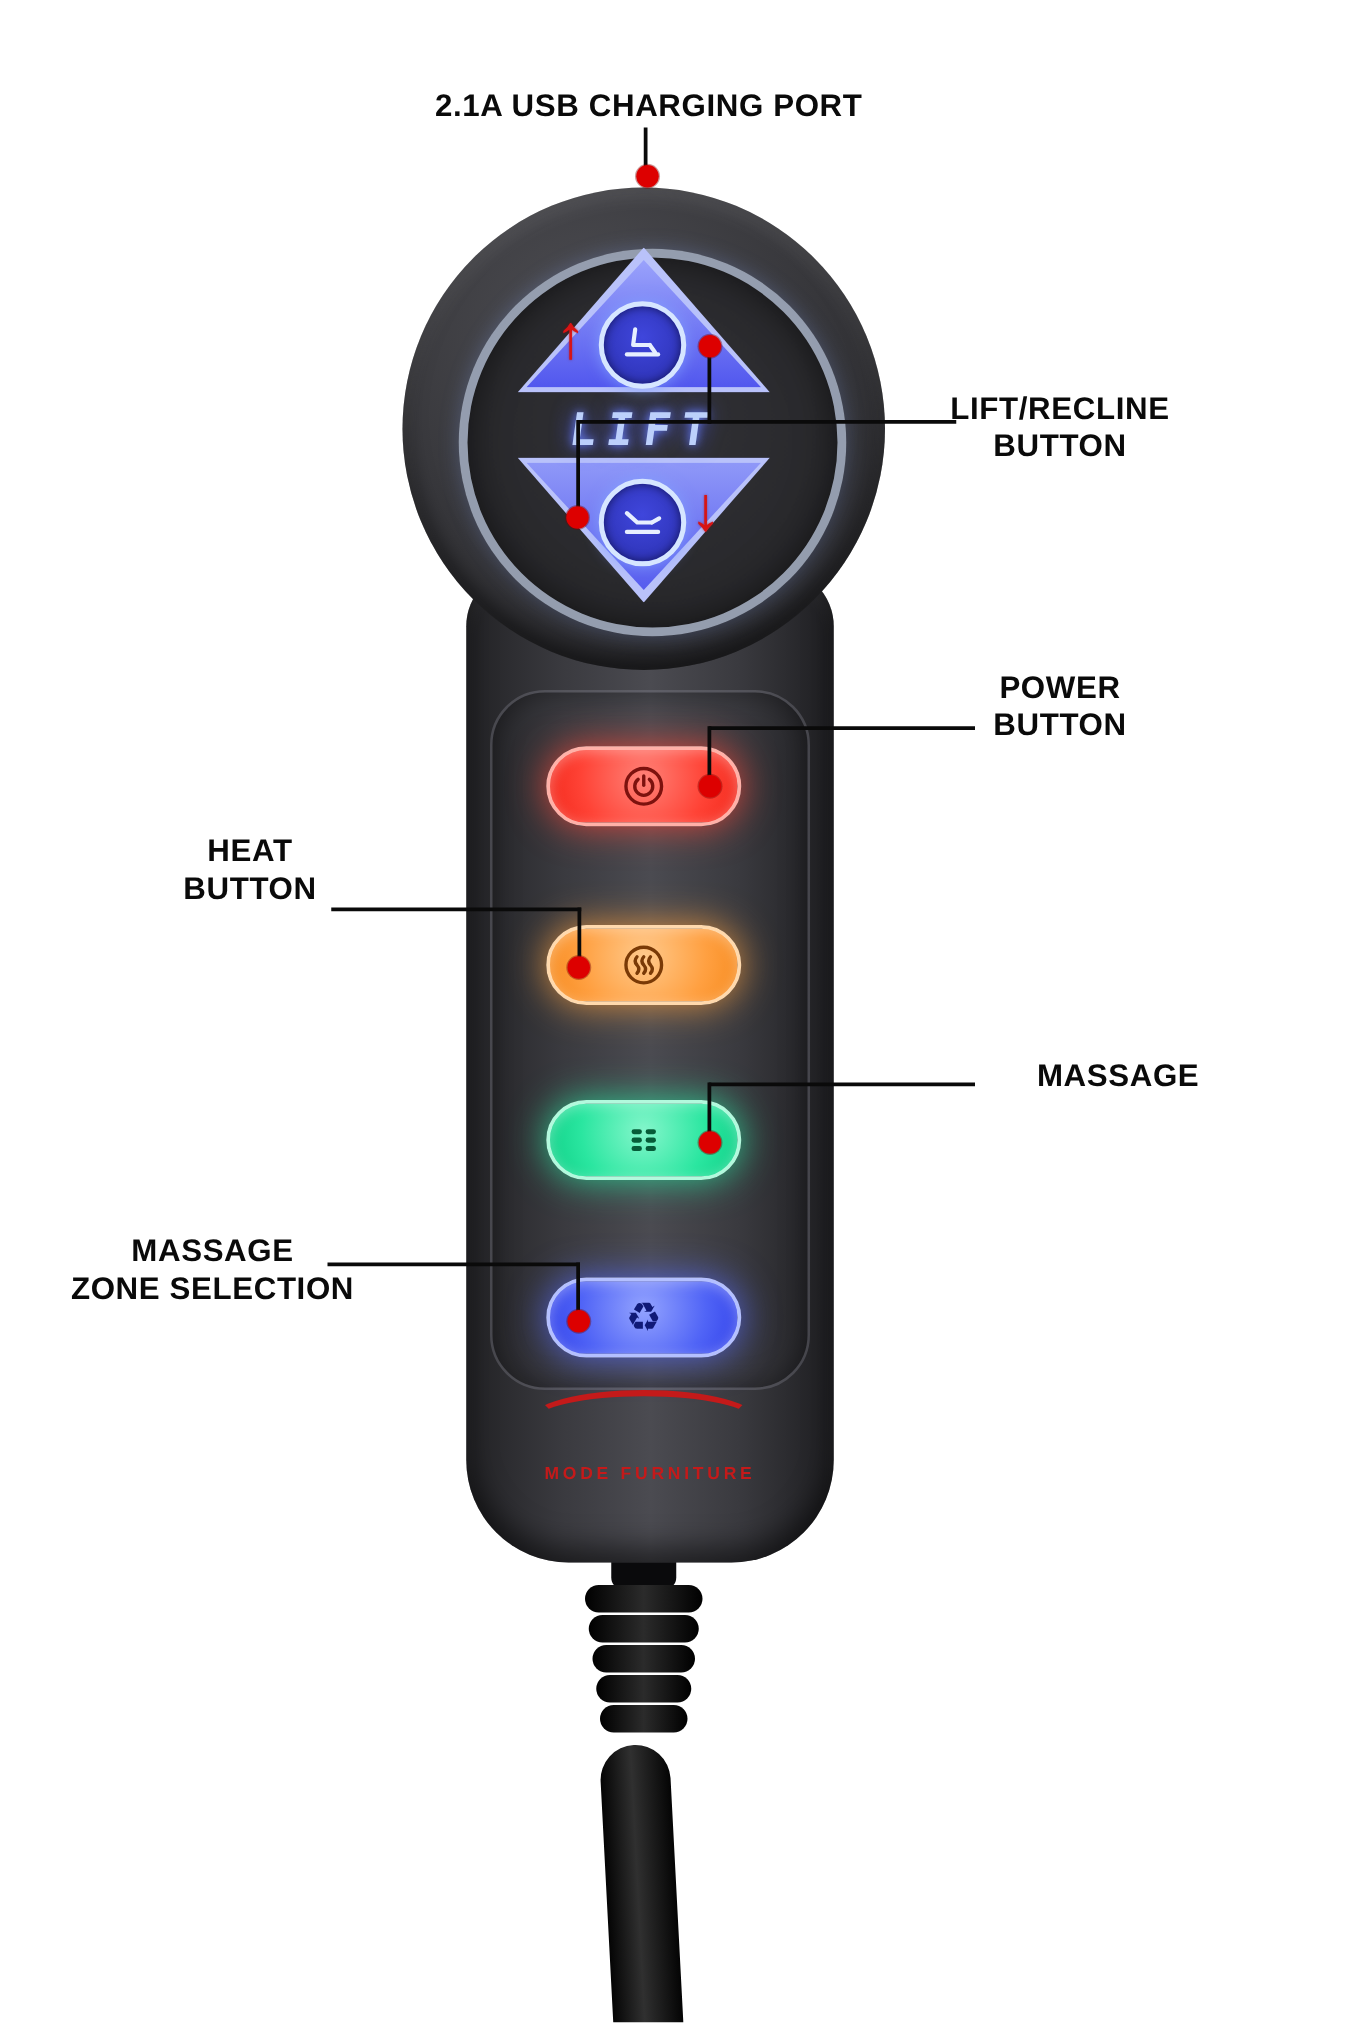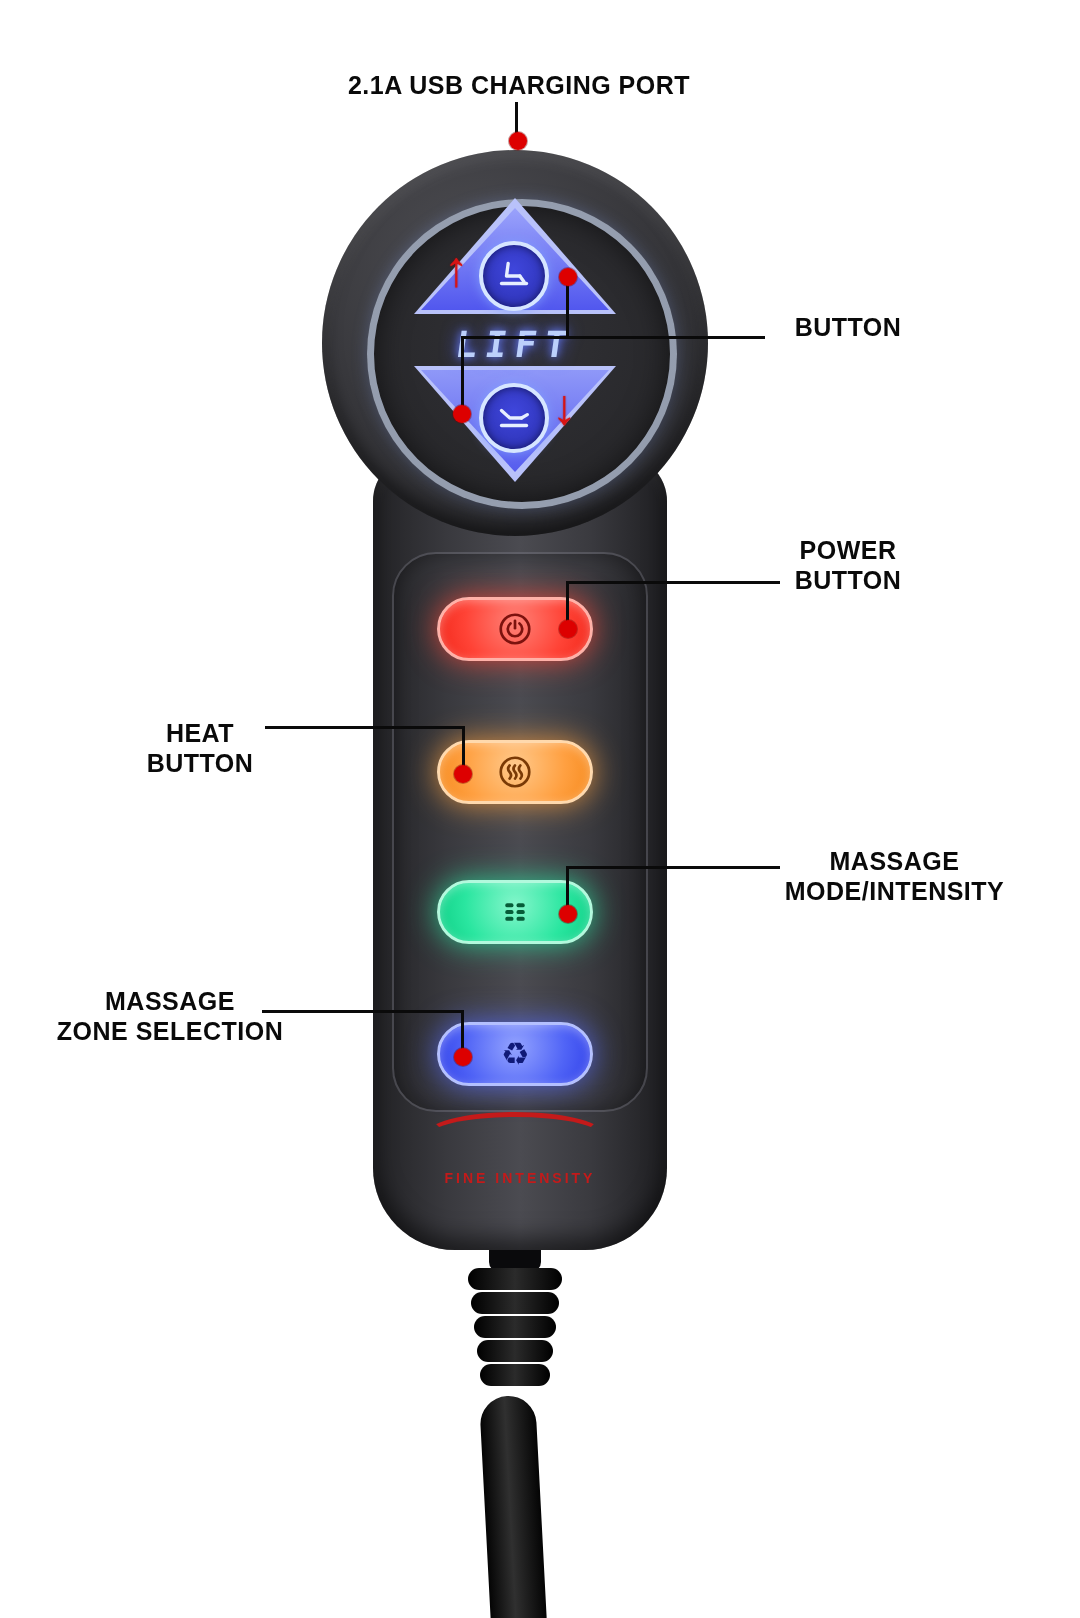--- a/index.html
+++ b/index.html
@@ -190,21 +190,21 @@
         <rect x="13" y="15.2" width="5.5" height="2.7" rx="1.3"></rect>
       </svg>
     </span>
   </div>
 
   <div class="pill pill-zone">
     <span class="zone-glyph">♻</span>
   </div>
 
   <div class="logo-arc"></div>
-  <div class="logo-tagline">FINE INTENSITY</div>
+  <div class="logo-tagline">MODE FURNITURE</div>
 
   <div class="remote-head"></div>
   <div class="head-face"></div>
 
   <div class="tri tri-up-outer"></div>
   <div class="tri tri-up-inner"></div>
   <div class="tri tri-down-outer"></div>
   <div class="tri tri-down-inner"></div>
 
   <div class="tri-circle circle-up">
@@ -224,47 +224,47 @@
 
   <div class="red-arrow arrow-up">↑</div>
   <div class="red-arrow arrow-down">↓</div>
   <div class="lift-text">LIFT</div>
 
   <div class="ann" style="left:269px;top:70px;width:500px;">2.1A USB CHARGING PORT</div>
   <div class="line" style="left:515px;top:102px;width:3px;height:32px;"></div>
   <div class="dot" style="left:509px;top:132px;"></div>
 
   <div class="ann" style="left:728px;top:312px;width:240px;">
+    <div>LIFT/RECLINE</div>
     <div>BUTTON</div>
   </div>
   <div class="line" style="left:462px;top:336px;width:303px;height:3px;"></div>
   <div class="line" style="left:566px;top:277px;width:3px;height:62px;"></div>
   <div class="line" style="left:461px;top:336px;width:3px;height:80px;"></div>
   <div class="dot" style="left:559px;top:268px;"></div>
   <div class="dot" style="left:453px;top:405px;"></div>
 
   <div class="ann" style="left:748px;top:535px;width:200px;">
     <div>POWER</div>
     <div>BUTTON</div>
   </div>
   <div class="line" style="left:567px;top:581px;width:213px;height:3px;"></div>
   <div class="line" style="left:566px;top:581px;width:3px;height:48px;"></div>
   <div class="dot" style="left:559px;top:620px;"></div>
 
-  <div class="ann" style="left:100px;top:718px;width:200px;">
+  <div class="ann" style="left:100px;top:666px;width:200px;">
     <div>HEAT</div>
     <div>BUTTON</div>
   </div>
   <div class="line" style="left:265px;top:726px;width:200px;height:3px;"></div>
   <div class="line" style="left:462px;top:726px;width:3px;height:48px;"></div>
   <div class="dot" style="left:454px;top:765px;"></div>
 
   <div class="ann" style="left:772px;top:846px;width:245px;">
     <div>MASSAGE</div>
-    <div>MODE/INTENSITY</div>
   </div>
   <div class="line" style="left:567px;top:866px;width:213px;height:3px;"></div>
   <div class="line" style="left:566px;top:866px;width:3px;height:48px;"></div>
   <div class="dot" style="left:559px;top:905px;"></div>
 
   <div class="ann" style="left:50px;top:986px;width:240px;">
     <div>MASSAGE</div>
     <div>ZONE SELECTION</div>
   </div>
   <div class="line" style="left:262px;top:1010px;width:202px;height:3px;"></div>

